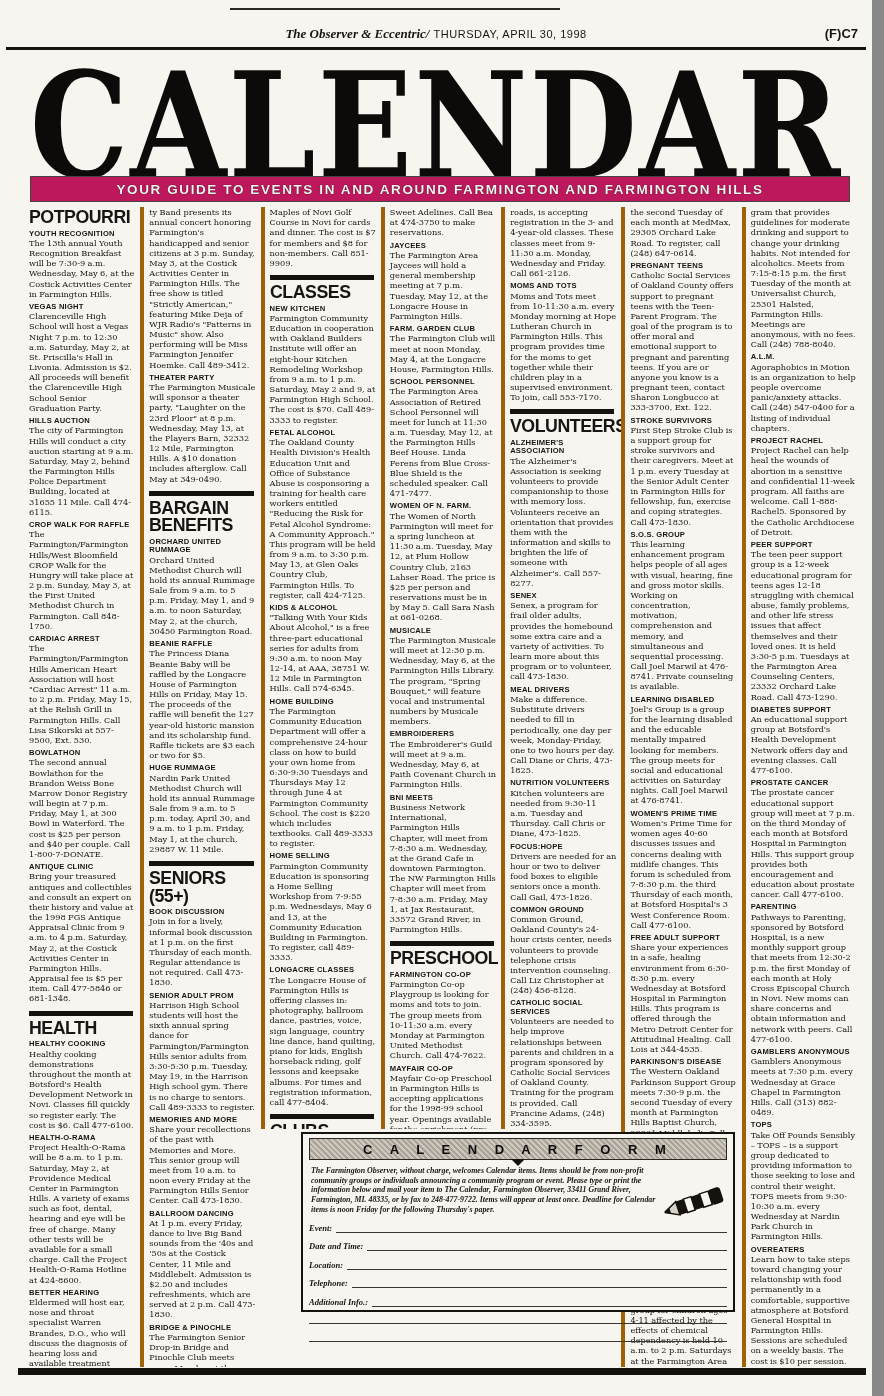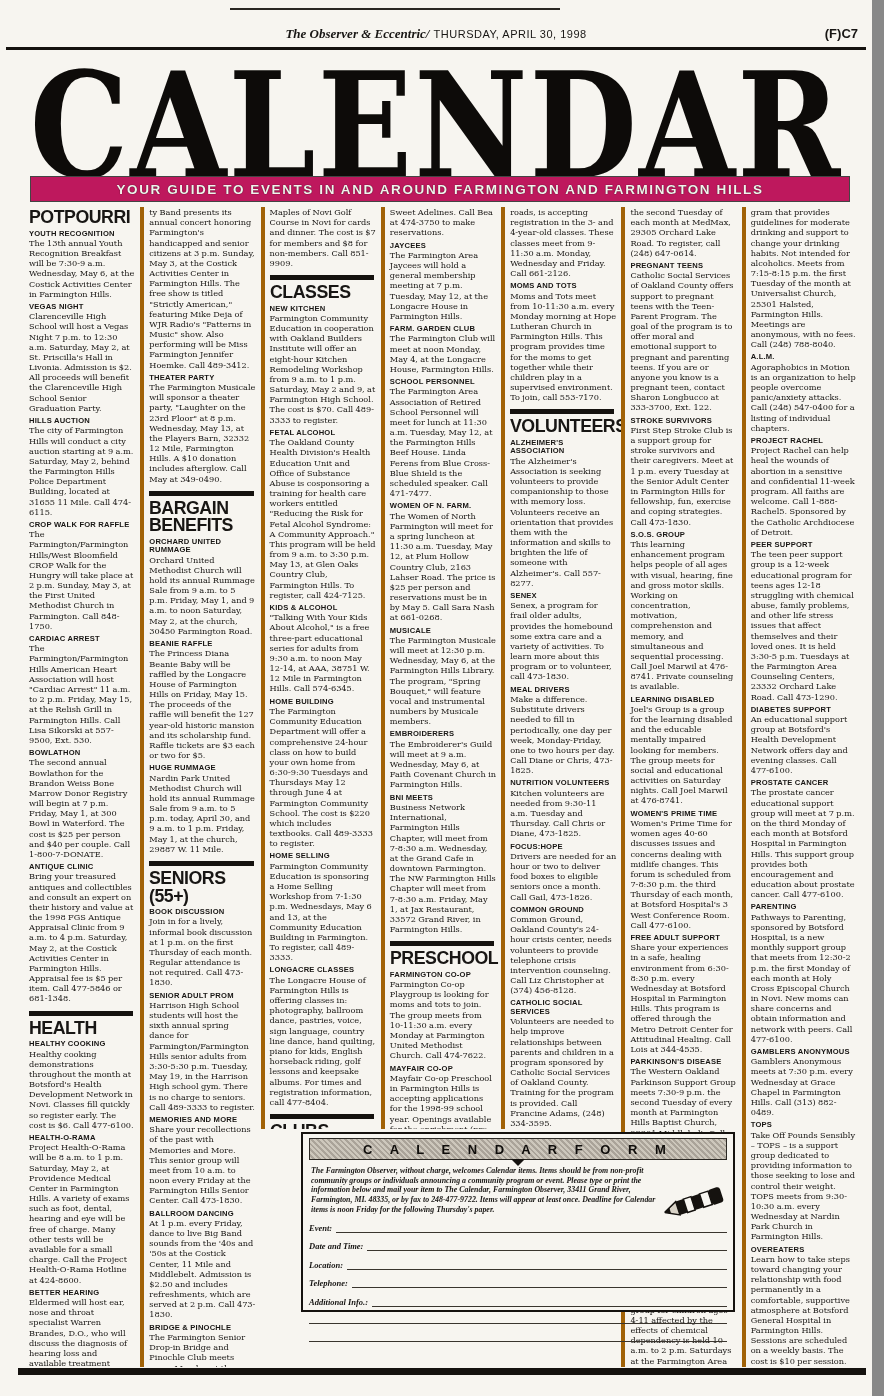--- a/index.html
+++ b/index.html
@@ -131,21 +131,21 @@
         <div class="sech">CLASSES</div>
         <div class="itemh">NEW KITCHEN</div>
         <div class="body">Farmington Community Education in cooperation with Oakland Builders Institute will offer an eight-hour Kitchen Remodeling Workshop from 9 a.m. to 1 p.m. Saturday, May 2 and 9, at Farmington High School. The cost is $70. Call 489-3333 to register.</div>
         <div class="itemh">FETAL ALCOHOL</div>
         <div class="body">The Oakland County Health Division's Health Education Unit and Office of Substance Abuse is cosponsoring a training for health care workers entitled "Reducing the Risk for Fetal Alcohol Syndrome: A Community Approach." This program will be held from 9 a.m. to 3:30 p.m. May 13, at Glen Oaks Country Club, Farmington Hills. To register, call 424-7125.</div>
         <div class="itemh">KIDS &amp; ALCOHOL</div>
         <div class="body">"Talking With Your Kids About Alcohol," is a free three-part educational series for adults from 9:30 a.m. to noon May 12-14, at AAA, 38751 W. 12 Mile in Farmington Hills. Call 574-6345.</div>
         <div class="itemh">HOME BUILDING</div>
         <div class="body">The Farmington Community Education Department will offer a comprehensive 24-hour class on how to build your own home from 6:30-9:30 Tuesdays and Thursdays May 12 through June 4 at Farmington Community School. The cost is $220 which includes textbooks. Call 489-3333 to register.</div>
         <div class="itemh">HOME SELLING</div>
-        <div class="body">Farmington Community Education is sponsoring a Home Selling Workshop from 7-1:30 p.m. Wednesdays, May 6 and 13, at the Community Education Building in Farmington. To register, call 489-3333.</div>
+        <div class="body">Farmington Community Education is sponsoring a Home Selling Workshop from 7-9:55 p.m. Wednesdays, May 6 and 13, at the Community Education Building in Farmington. To register, call 489-3333.</div>
         <div class="itemh">LONGACRE CLASSES</div>
         <div class="body">The Longacre House of Farmington Hills is offering classes in: photography, ballroom dance, pastries, voice, sign language, country line dance, hand quilting, piano for kids, English horseback riding, golf lessons and keepsake albums. For times and registration information, call 477-8404.</div>
         <div class="secbar"></div>
         <div class="sech">CLUBS</div>
         <div class="itemh">TOASTMASTERS</div>
         <div class="body">The Windbaggers Toastmasters, an International Speech Club, meets 6:30-8:30 p.m. every Wednesday at Ponderosa Restaurant. Contact Derek at (248) 615-9191.</div>
       </div>
       <div class="col short">
         <div class="body">Sweet Adelines. Call Bea at 474-3750 to make reservations.</div>
         <div class="itemh">JAYCEES</div>
@@ -179,21 +179,21 @@
         <div class="body">The Alzheimer's Association is seeking volunteers to provide companionship to those with memory loss. Volunteers receive an orientation that provides them with the information and skills to brighten the life of someone with Alzheimer's. Call 557-8277.</div>
         <div class="itemh">SENEX</div>
         <div class="body">Senex, a program for frail older adults, provides the homebound some extra care and a variety of activities. To learn more about this program or to volunteer, call 473-1830.</div>
         <div class="itemh">MEAL DRIVERS</div>
         <div class="body">Make a difference. Substitute drivers needed to fill in periodically, one day per week, Monday-Friday, one to two hours per day. Call Diane or Chris, 473-1825.</div>
         <div class="itemh">NUTRITION VOLUNTEERS</div>
         <div class="body">Kitchen volunteers are needed from 9:30-11 a.m. Tuesday and Thursday. Call Chris or Diane, 473-1825.</div>
         <div class="itemh">FOCUS:HOPE</div>
         <div class="body">Drivers are needed for an hour or two to deliver food boxes to eligible seniors once a month. Call Gail, 473-1826.</div>
         <div class="itemh">COMMON GROUND</div>
-        <div class="body">Common Ground, Oakland County's 24-hour crisis center, needs volunteers to provide telephone crisis intervention counseling. Call Liz Christopher at (374) 456-8128.</div>
+        <div class="body">Common Ground, Oakland County's 24-hour crisis center, needs volunteers to provide telephone crisis intervention counseling. Call Liz Christopher at (248) 456-8128.</div>
         <div class="itemh">CATHOLIC SOCIAL SERVICES</div>
         <div class="body">Volunteers are needed to help improve relationships between parents and children in a program sponsored by Catholic Social Services of Oakland County. Training for the program is provided. Call Francine Adams, (248) 334-3595.</div>
         <div class="itemh">DRIVERS NEEDED</div>
         <div class="body">If you have some free time to transport cancer patients in your area to nearby treatment centers, call Ivory Underwood at 443-5800.</div>
       </div>
       <div class="col">
         <div class="body">the second Tuesday of each month at MedMax, 29305 Orchard Lake Road. To register, call (248) 647-0614.</div>
         <div class="itemh">PREGNANT TEENS</div>
         <div class="body">Catholic Social Services of Oakland County offers support to pregnant teens with the Teen-Parent Program. The goal of the program is to offer moral and emotional support to pregnant and parenting teens. If you are or anyone you know is a pregnant teen, contact Sharon Longbucco at 333-3700, Ext. 122.</div>
         <div class="itemh">STROKE SURVIVORS</div>

